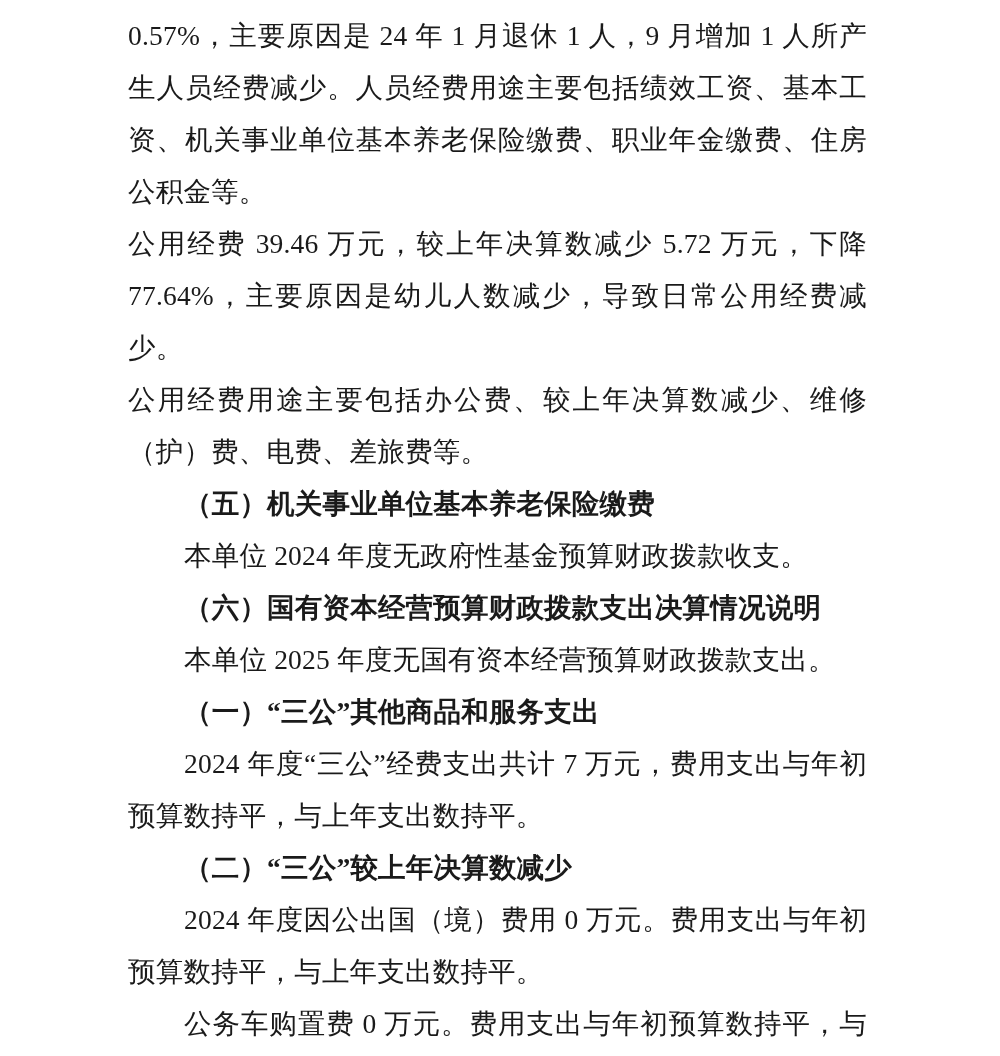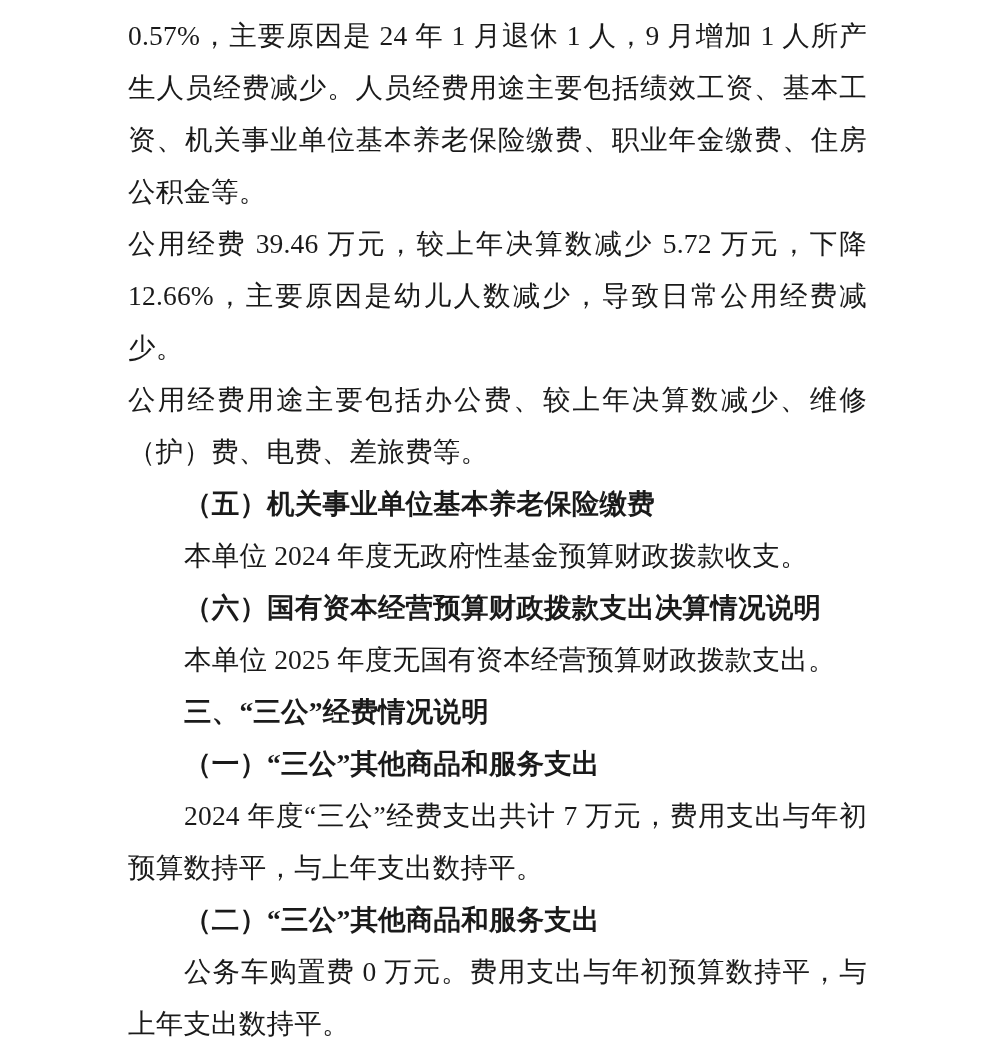--- a/index.html
+++ b/index.html
@@ -39,36 +39,36 @@
     text-indent: 0;
   }
 </style>
 </head>
 <body>
 
 <div class="page">
 
   <p class="para noindent">0.57%，主要原因是 24 年 1 月退休 1 人，9 月增加 1 人所产生人员经费减少。人员经费用途主要包括绩效工资、基本工资、机关事业单位基本养老保险缴费、职业年金缴费、住房公积金等。</p>
 
-  <p class="para noindent">公用经费 39.46 万元，较上年决算数减少 5.72 万元，下降 12.66%，主要原因是幼儿人数减少，导致日常公用经费减少。</p>
+  <p class="para noindent">公用经费 39.46 万元，较上年决算数减少 5.72 万元，下降 77.64%，主要原因是幼儿人数减少，导致日常公用经费减少。</p>
 
   <p class="para noindent">公用经费用途主要包括办公费、较上年决算数减少、维修（护）费、电费、差旅费等。</p>
 
   <p class="para indent bold">（五）机关事业单位基本养老保险缴费</p>
 
   <p class="para indent">本单位 2024 年度无政府性基金预算财政拨款收支。</p>
 
   <p class="para indent bold">（六）国有资本经营预算财政拨款支出决算情况说明</p>
 
   <p class="para indent">本单位 2025 年度无国有资本经营预算财政拨款支出。</p>
 
-  <p class="para indent bold">三、“三公”经费情况说明</p>
 
   <p class="para indent bold">（一）“三公”其他商品和服务支出</p>
 
   <p class="para indent">2024 年度“三公”经费支出共计 7 万元，费用支出与年初预算数持平，与上年支出数持平。</p>
 
-  <p class="para indent bold">（二）“三公”其他商品和服务支出</p>
+  <p class="para indent bold">（二）“三公”较上年决算数减少</p>
 
+  <p class="para indent">2024 年度因公出国（境）费用 0 万元。费用支出与年初预算数持平，与上年支出数持平。</p>
 
   <p class="para indent">公务车购置费 0 万元。费用支出与年初预算数持平，与上年支出数持平。</p>
 
 </div>
 
 </body></html>

